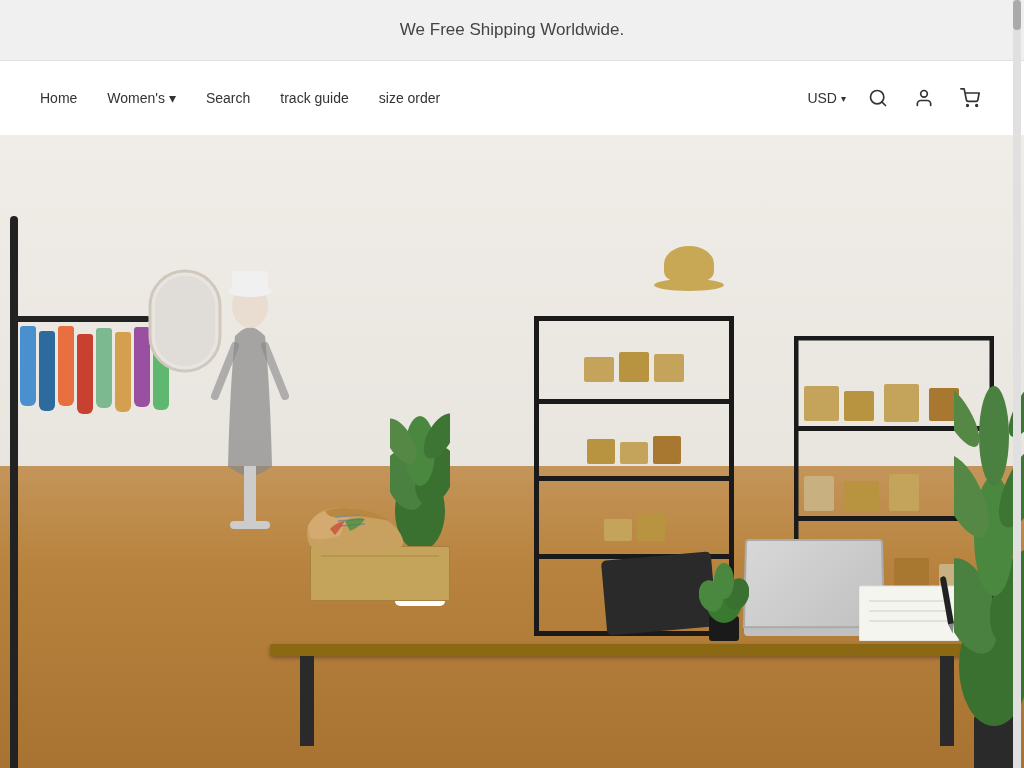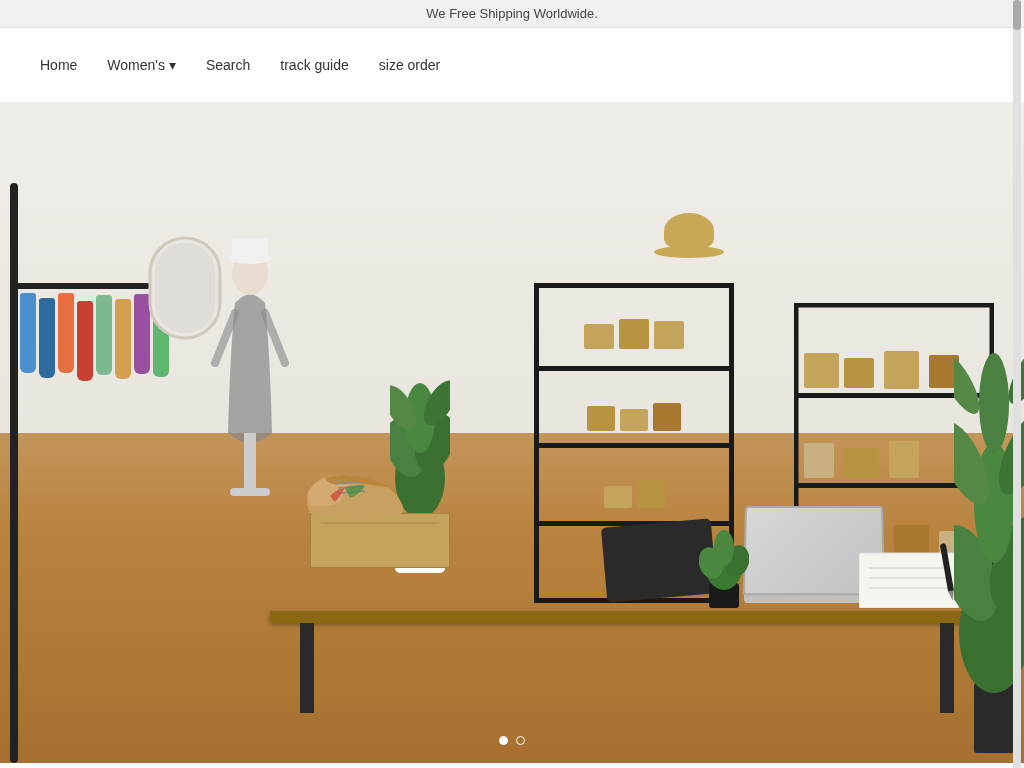--- a/index.html
+++ b/index.html
@@ -2,22 +2,22 @@
 <html><head>
   <meta charset="utf-8">
   <style>
     * { margin: 0; padding: 0; box-sizing: border-box; }
     body { font-family: -apple-system, BlinkMacSystemFont, 'Segoe UI', Arial, sans-serif; width: 1024px; height: 768px; overflow: hidden; background: #fff; }
 
     
     .top-banner {
       background: #f0f0f0;
       text-align: center;
-      padding: 6px 0;
-      font-size: 13px;
+      padding: 20px 0;
+      font-size: 17px;
       color: #444;
       border-bottom: 1px solid #e0e0e0;
     }
 
     
     .header {
       display: flex;
       align-items: center;
       justify-content: space-between;
       padding: 0 40px;
@@ -313,20 +313,45 @@
     <a>Home</a>
     <a>
       <span>Women's</span>
       <span class="chevron">▾</span>
     </a>
     <a>Search</a>
     <a>track guide</a>
     <a>size order</a>
   </nav>
 
+  <div class="header-icons">
+    <div class="currency-selector">
+      <span>USD</span>
+      <span class="chevron">▾</span>
+    </div>
+    <div class="icon-btn">
+      <svg width="20" height="20" viewBox="0 0 24 24" fill="none" stroke="#333" stroke-width="2" stroke-linecap="round" stroke-linejoin="round">
+        <circle cx="11" cy="11" r="8"></circle>
+        <line x1="21" y1="21" x2="16.65" y2="16.65"></line>
+      </svg>
+    </div>
+    <div class="icon-btn">
+      <svg width="20" height="20" viewBox="0 0 24 24" fill="none" stroke="#333" stroke-width="2" stroke-linecap="round" stroke-linejoin="round">
+        <path d="M20 21v-2a4 4 0 0 0-4-4H8a4 4 0 0 0-4 4v2"></path>
+        <circle cx="12" cy="7" r="4"></circle>
+      </svg>
+    </div>
+    <div class="icon-btn">
+      <svg width="20" height="20" viewBox="0 0 24 24" fill="none" stroke="#333" stroke-width="2" stroke-linecap="round" stroke-linejoin="round">
+        <circle cx="9" cy="21" r="1"></circle>
+        <circle cx="20" cy="21" r="1"></circle>
+        <path d="M1 1h4l2.68 13.39a2 2 0 0 0 2 1.61h9.72a2 2 0 0 0 2-1.61L23 6H6"></path>
+      </svg>
+    </div>
+  </div>
 </header>
 
 <div class="hero">
   <div class="hero-scene">
 
     <div class="wall"></div>
 
     <div class="floor"></div>
 
     <div class="wall-hat">

